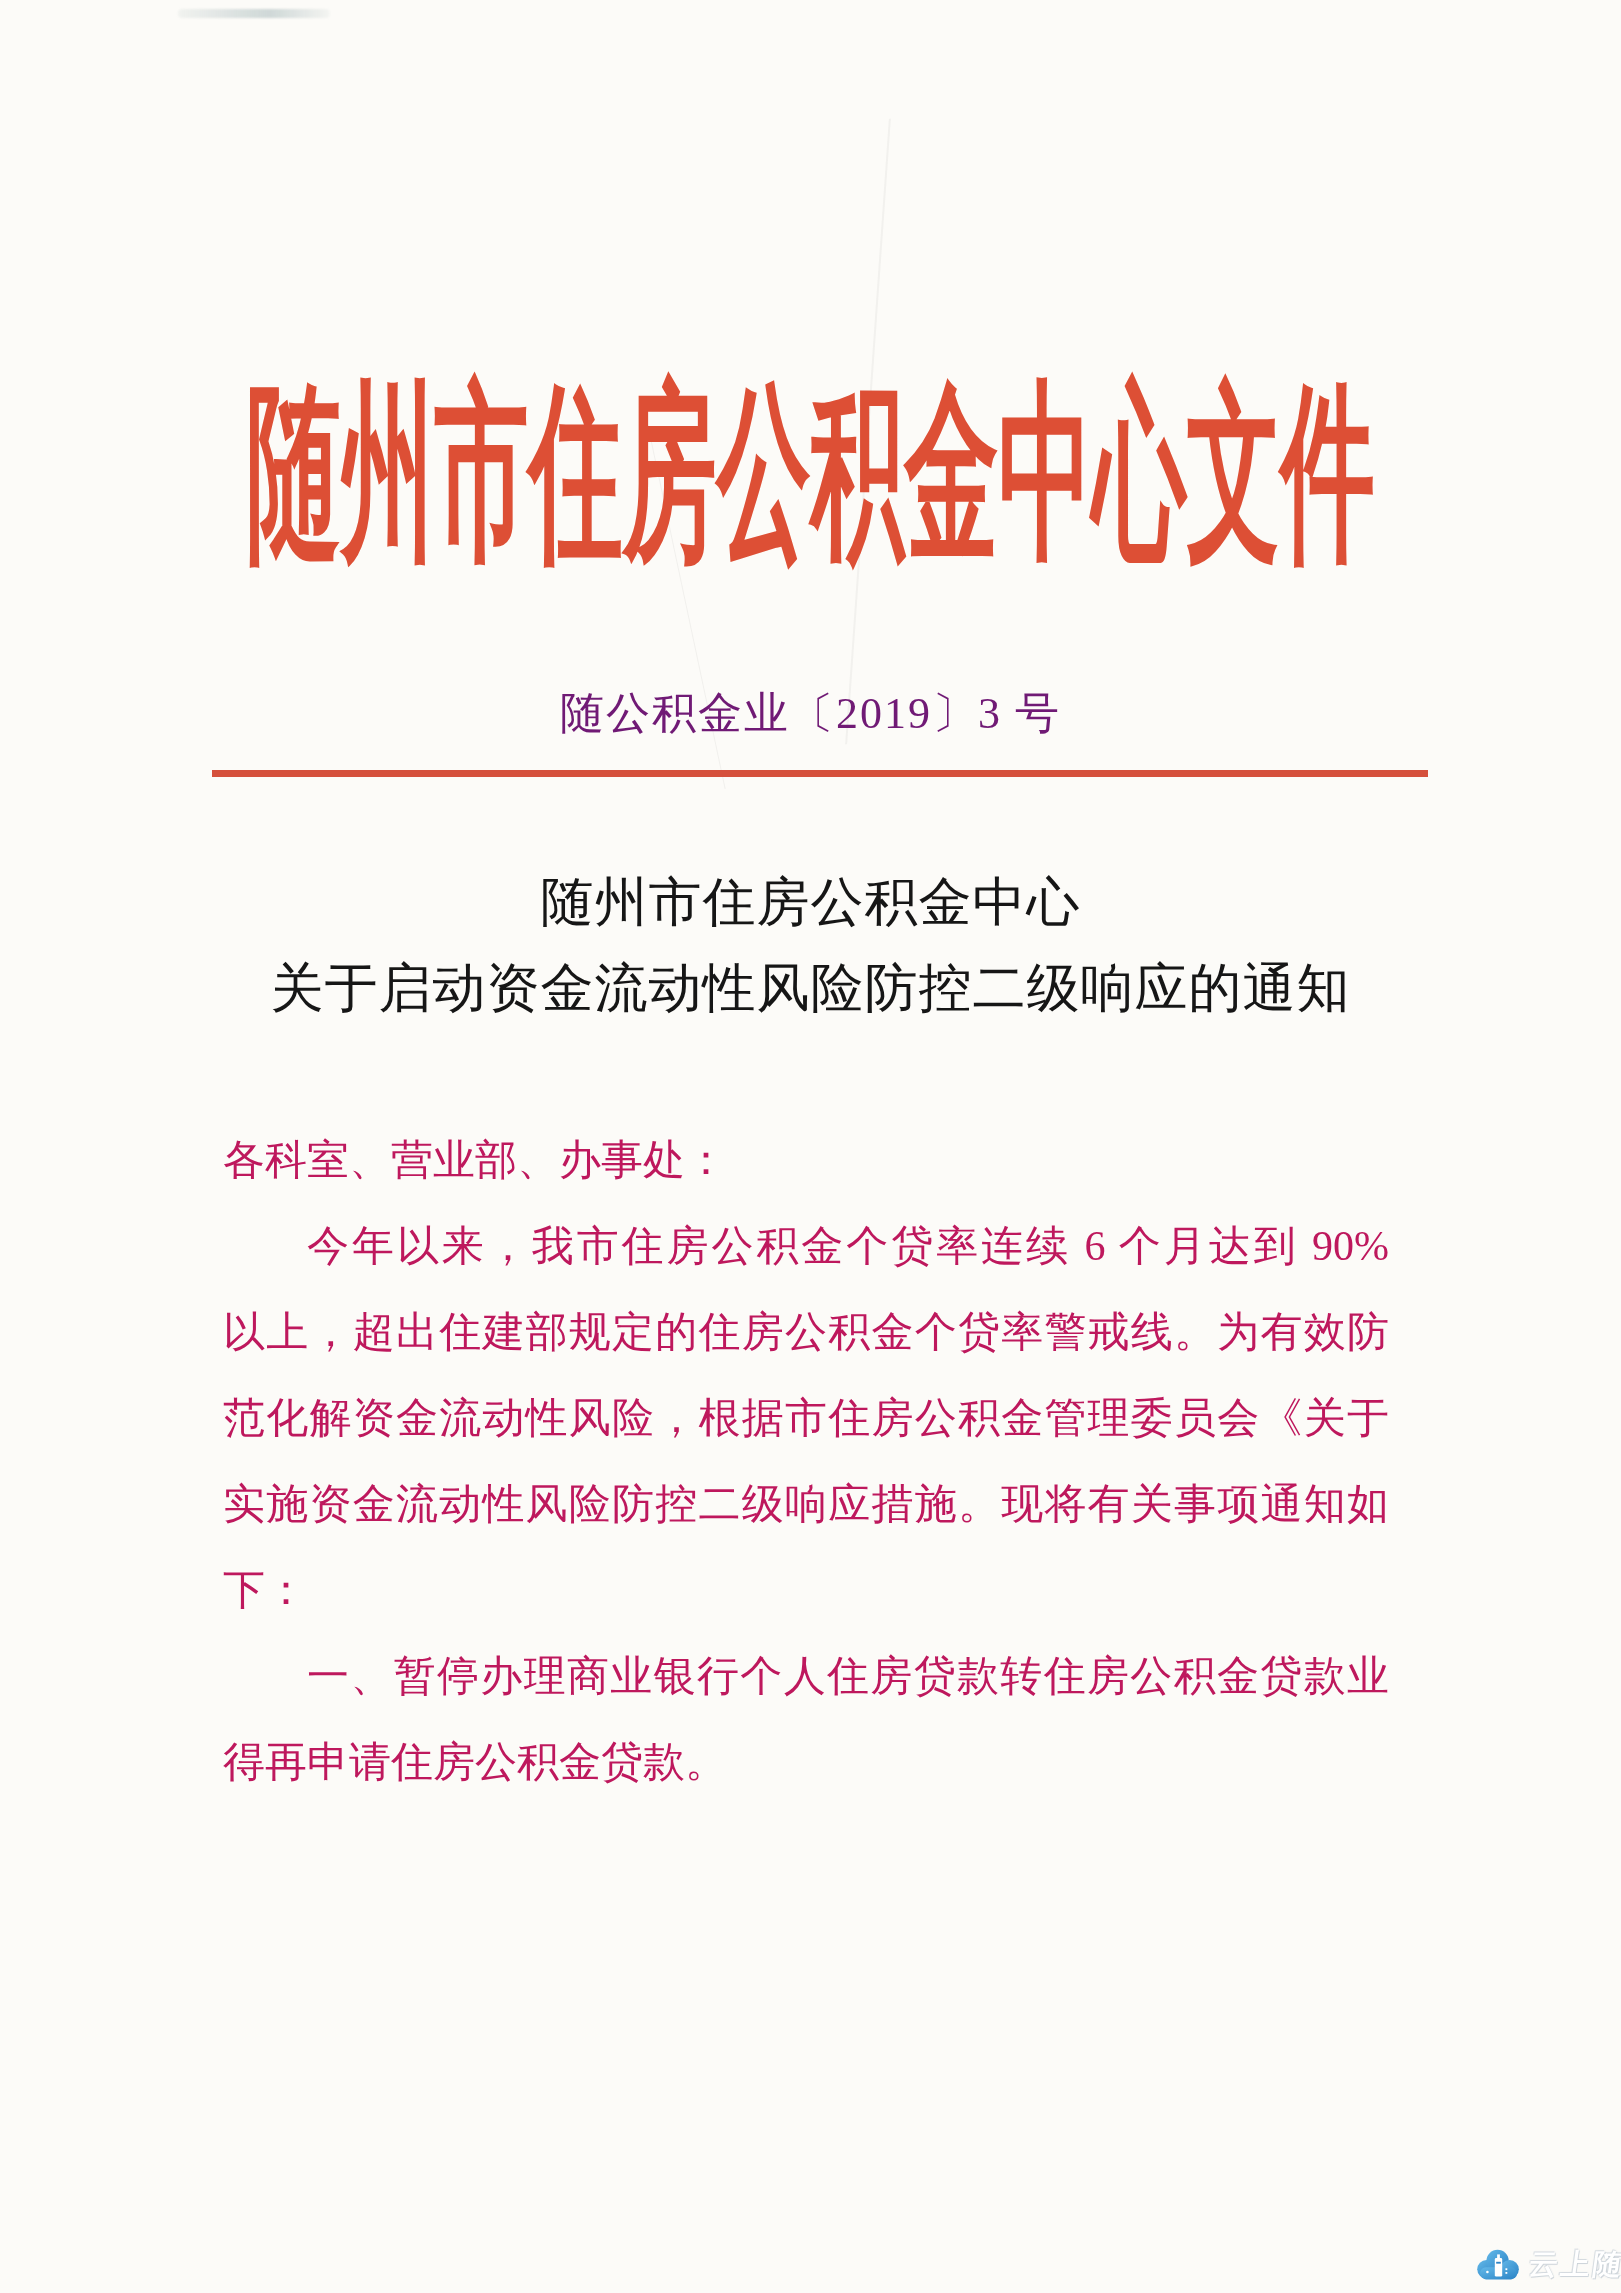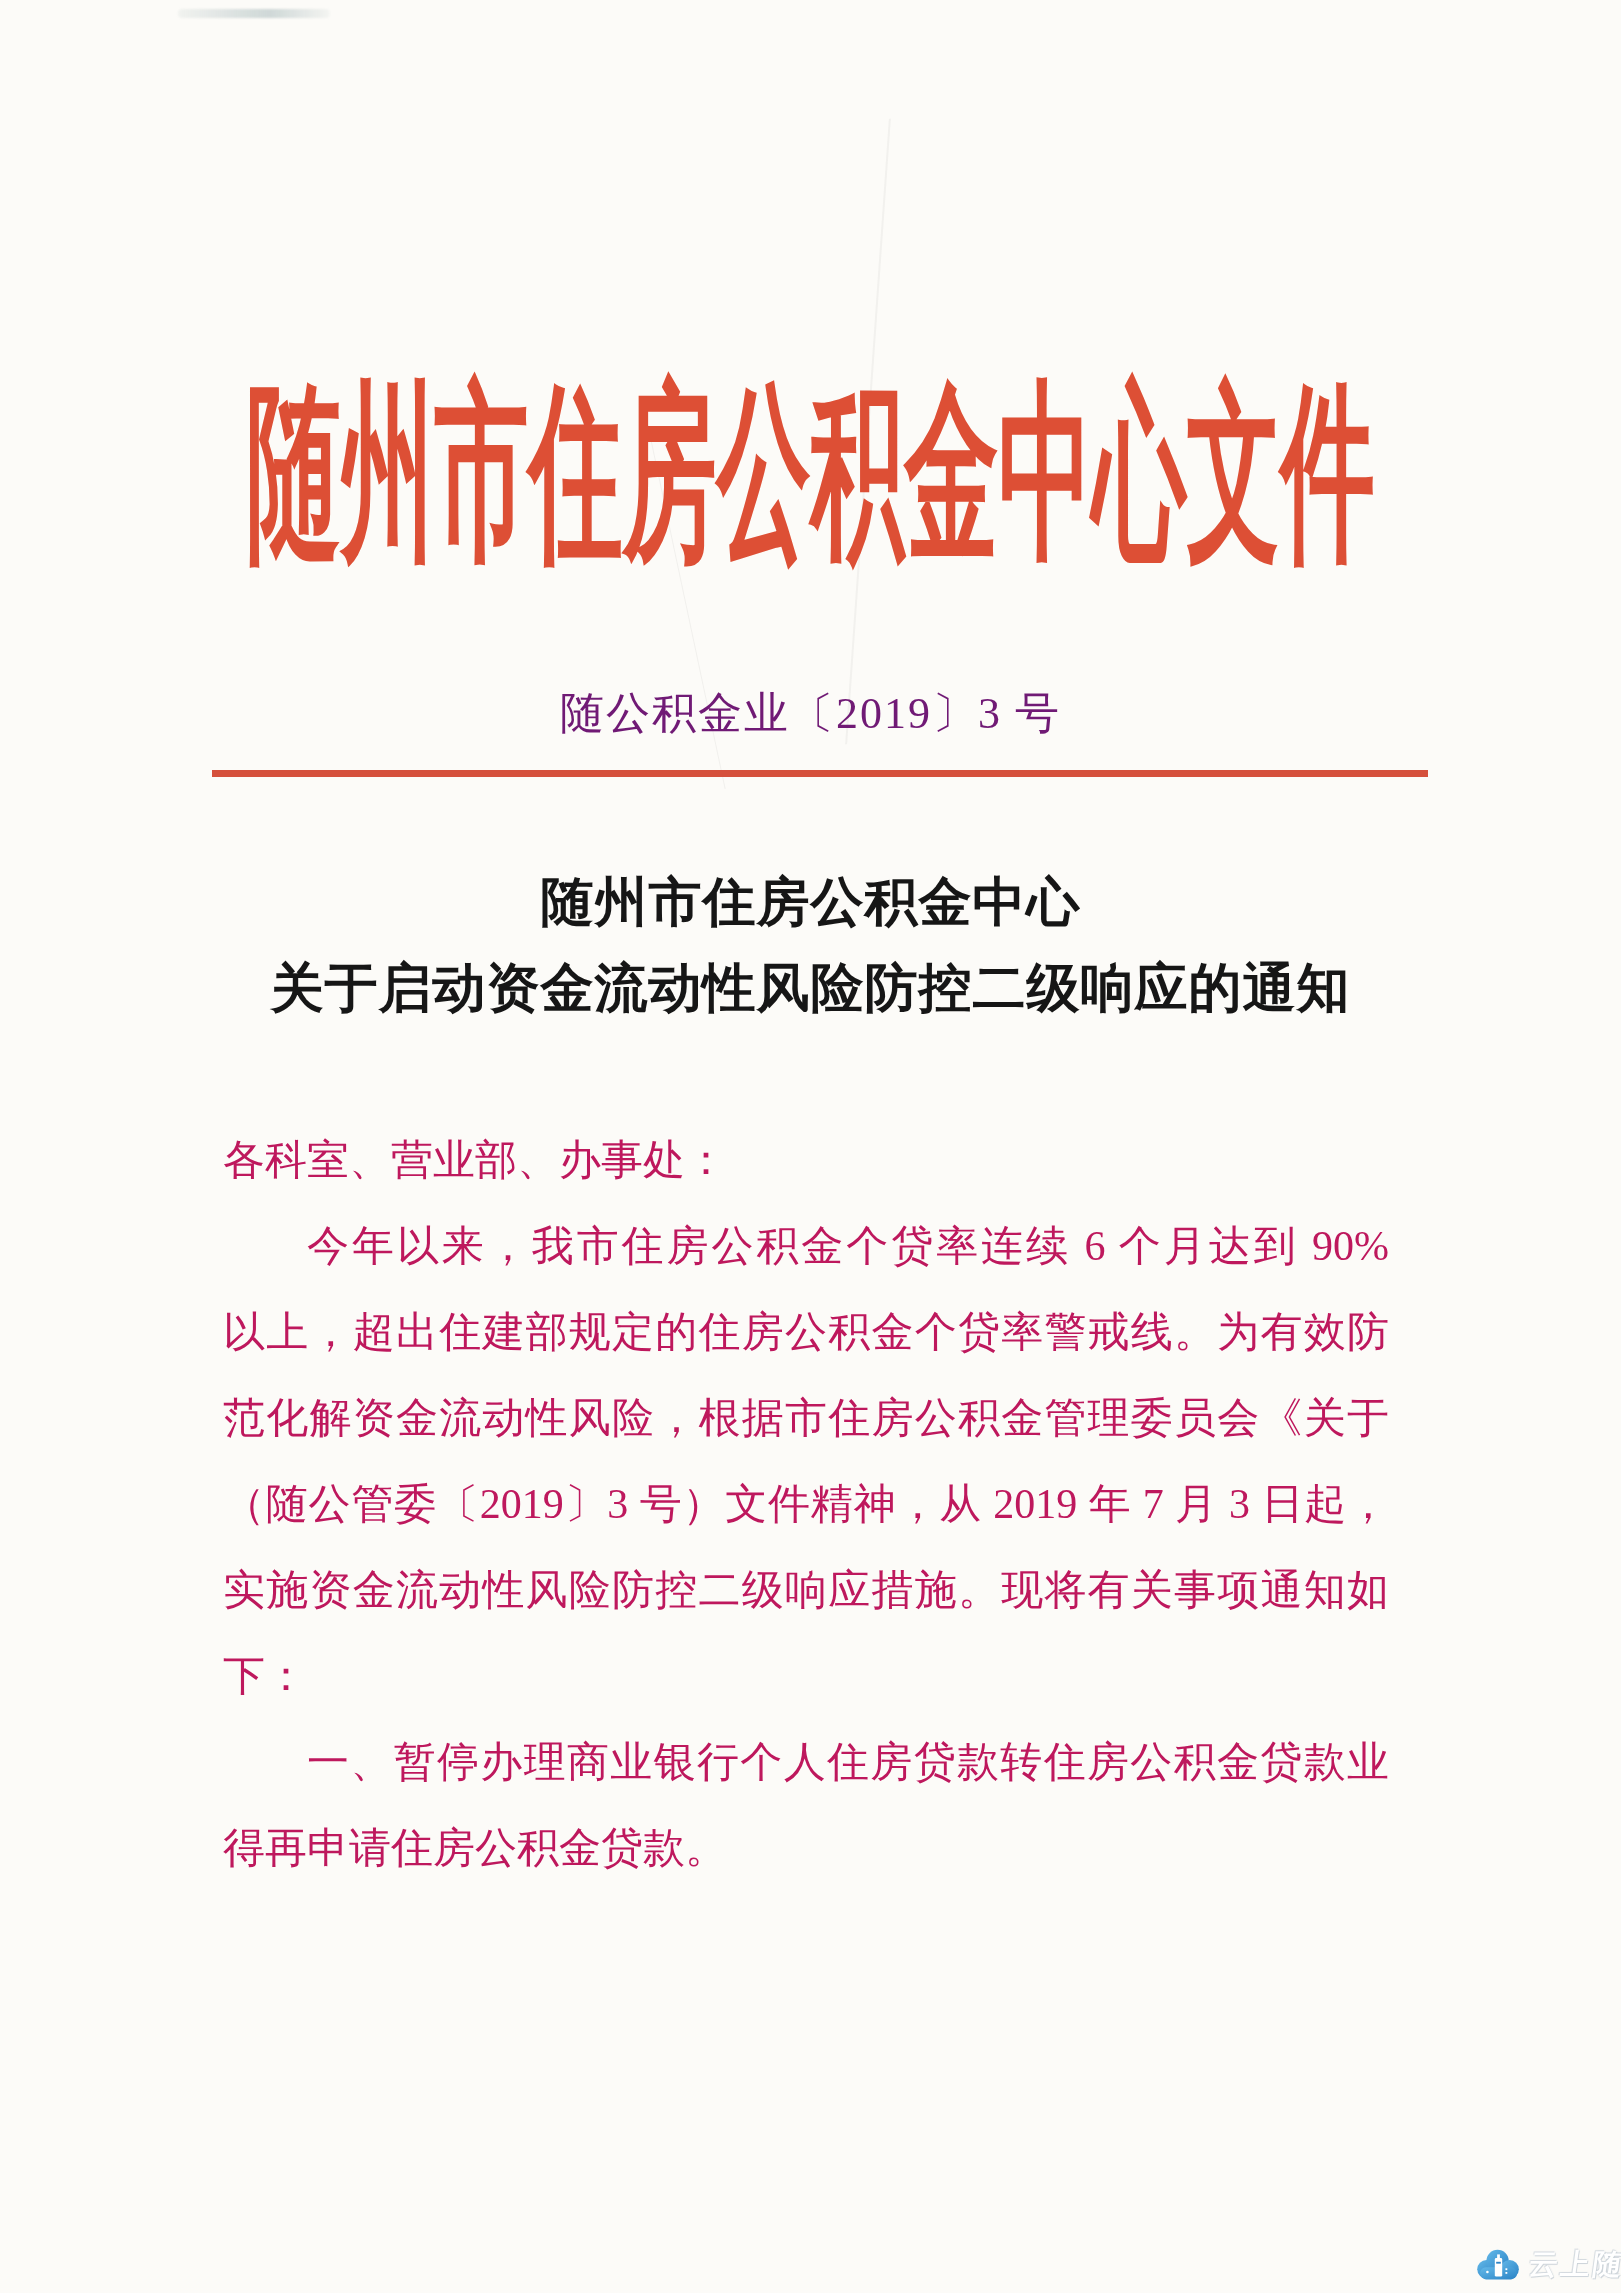--- a/index.html
+++ b/index.html
@@ -47,21 +47,21 @@
     position:absolute;top:770px;left:212px;
     width:1216px;height:6.9px;
     background:#d5503c;
   }
   
   .doc-title{
     position:absolute;top:859px;left:0;width:100%;
     text-align:center;color:#161616;
   }
   .doc-title .t-line{
-    font-size:53px;line-height:86px;font-weight:700;
+    font-size:53px;line-height:86px;font-weight:400;
     letter-spacing:1px;white-space:nowrap;
   }
   
   .body-text{
     position:absolute;top:1117px;left:223px;width:1166px;
     color:#be185d;
     font-size:42px;
   }
   .body-text .line{
     line-height:86px;height:86px;
@@ -105,21 +105,20 @@
   <div class="doc-title">
     <div class="t-line">随州市住房公积金中心</div>
     <div class="t-line">关于启动资金流动性风险防控二级响应的通知</div>
   </div>
 
   <div class="body-text">
     <div class="line">各科室、营业部、办事处：</div>
     <div class="line j ind">今年以来，我市住房公积金个贷率连续 6 个月达到 90%</div>
     <div class="line j">以上，超出住建部规定的住房公积金个贷率警戒线。为有效防</div>
     <div class="line j">范化解资金流动性风险，根据市住房公积金管理委员会《关于</div>
-    <div class="line j">（随公管委〔2019〕3 号）文件精神，从 2019 年 7 月 3 日起，</div>
     <div class="line j">实施资金流动性风险防控二级响应措施。现将有关事项通知如</div>
     <div class="line">下：</div>
     <div class="line j ind">一、暂停办理商业银行个人住房贷款转住房公积金贷款业</div>
     <div class="line">得再申请住房公积金贷款。</div>
   </div>
 
   <div class="watermark">
     <svg width="49" height="37" viewBox="0 0 52 40">
       <defs>
         <linearGradient id="cg" x1="0" y1="0" x2="1" y2="1">

